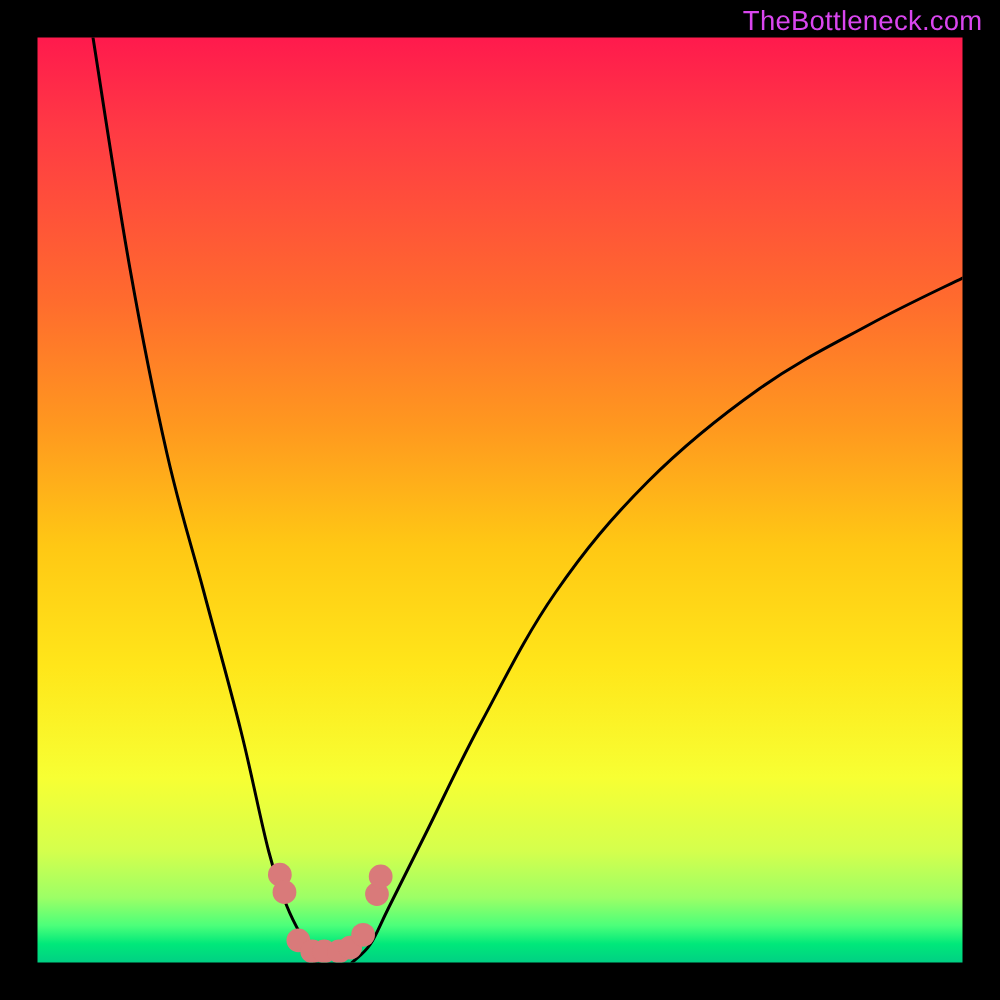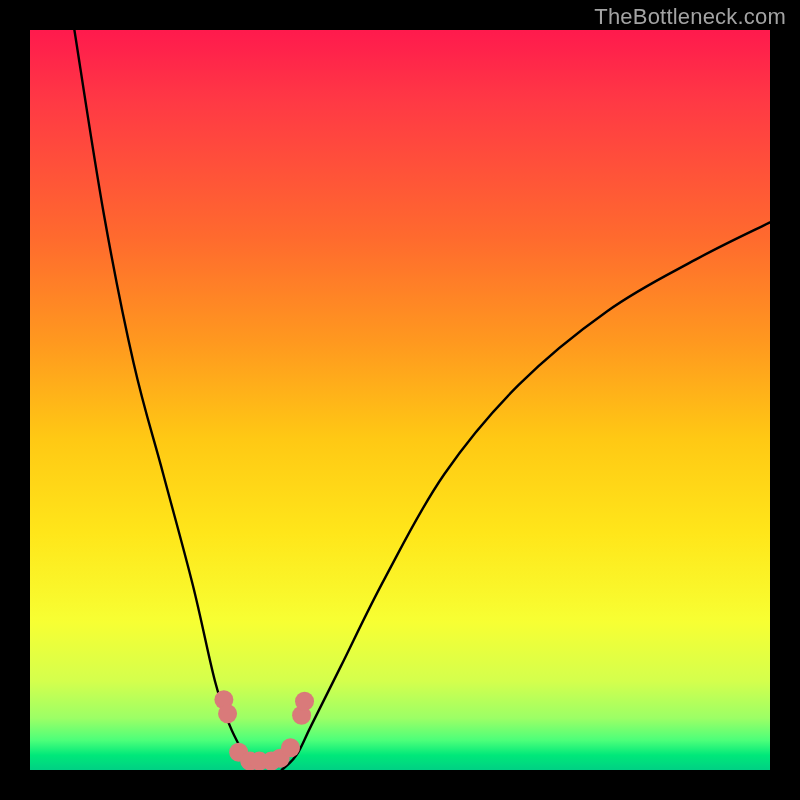--- a/index.html
+++ b/index.html
@@ -39,21 +39,21 @@
       #9cff66 93%,
       #4cff7a 96%,
       #00e87a 98%,
       #00d084 100%
     );
   }
   .watermark {
     position: absolute;
     top: 4px;
     right: 14px;
-    color: #a3a3a3;
+    color: #d946ef;
     font-size: 22px;
     font-weight: 400;
     letter-spacing: 0.2px;
     user-select: none;
   }
   svg.curves {
     position: absolute;
     top: 0;
     left: 0;
     width: 740px;

